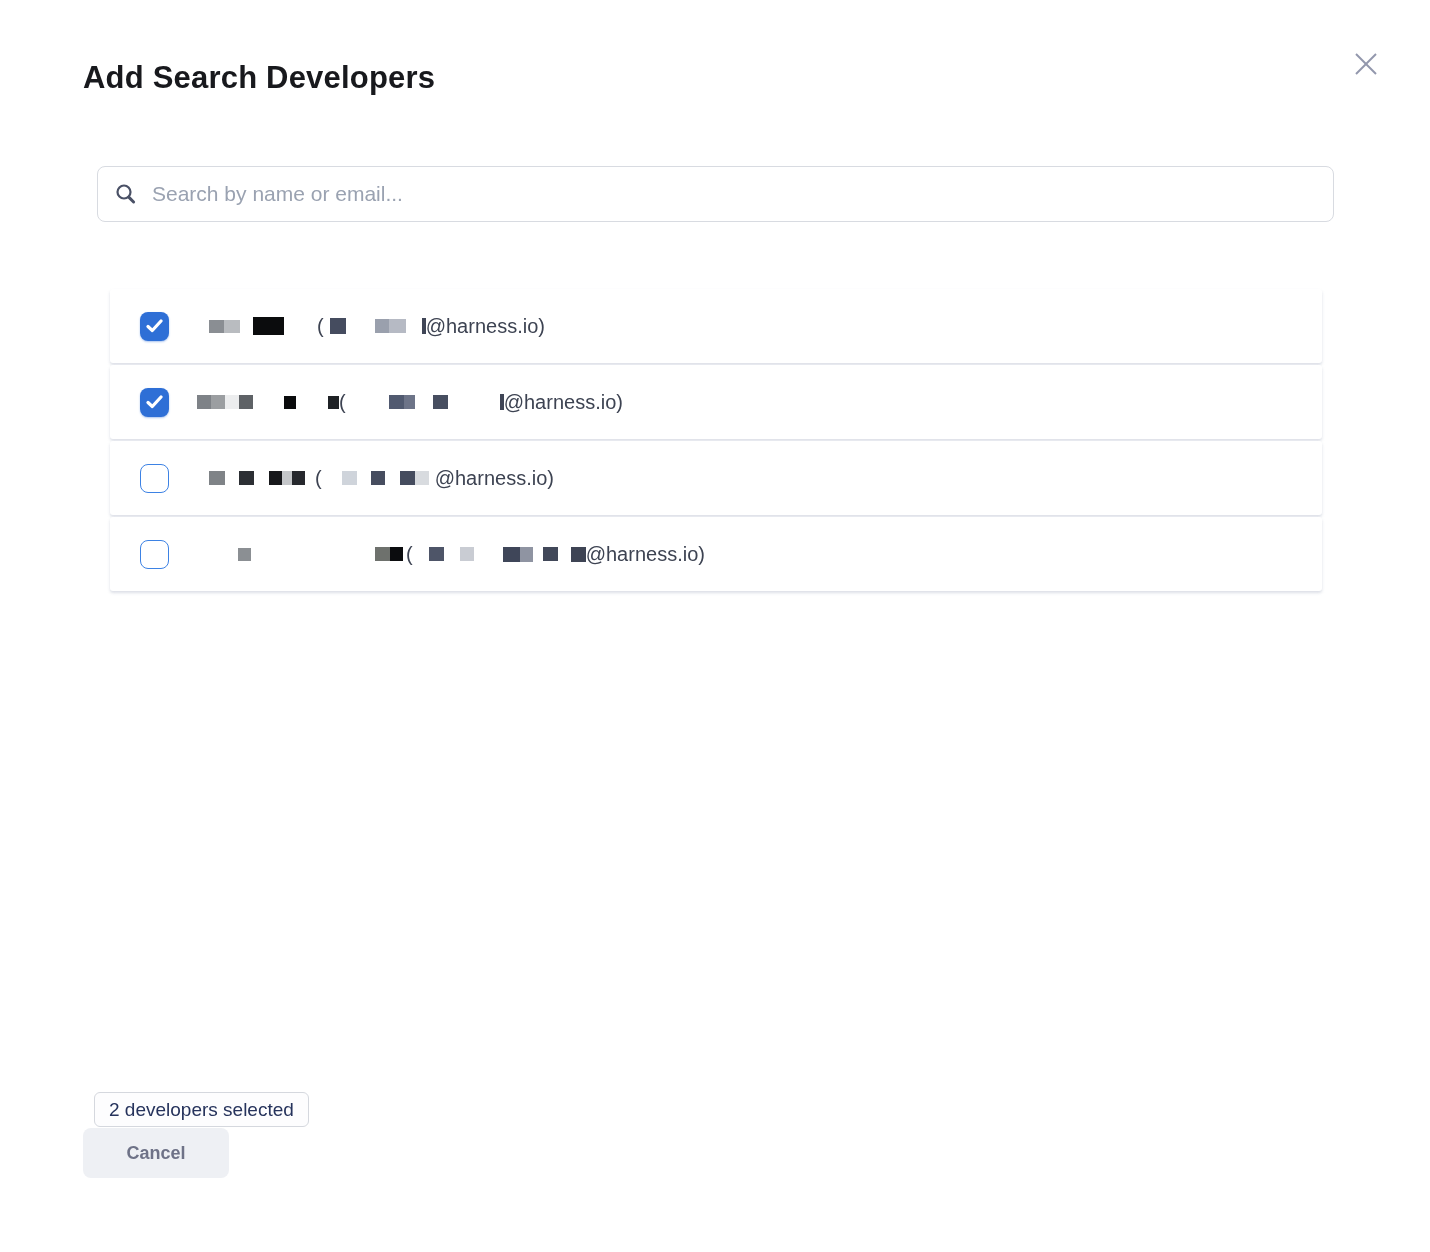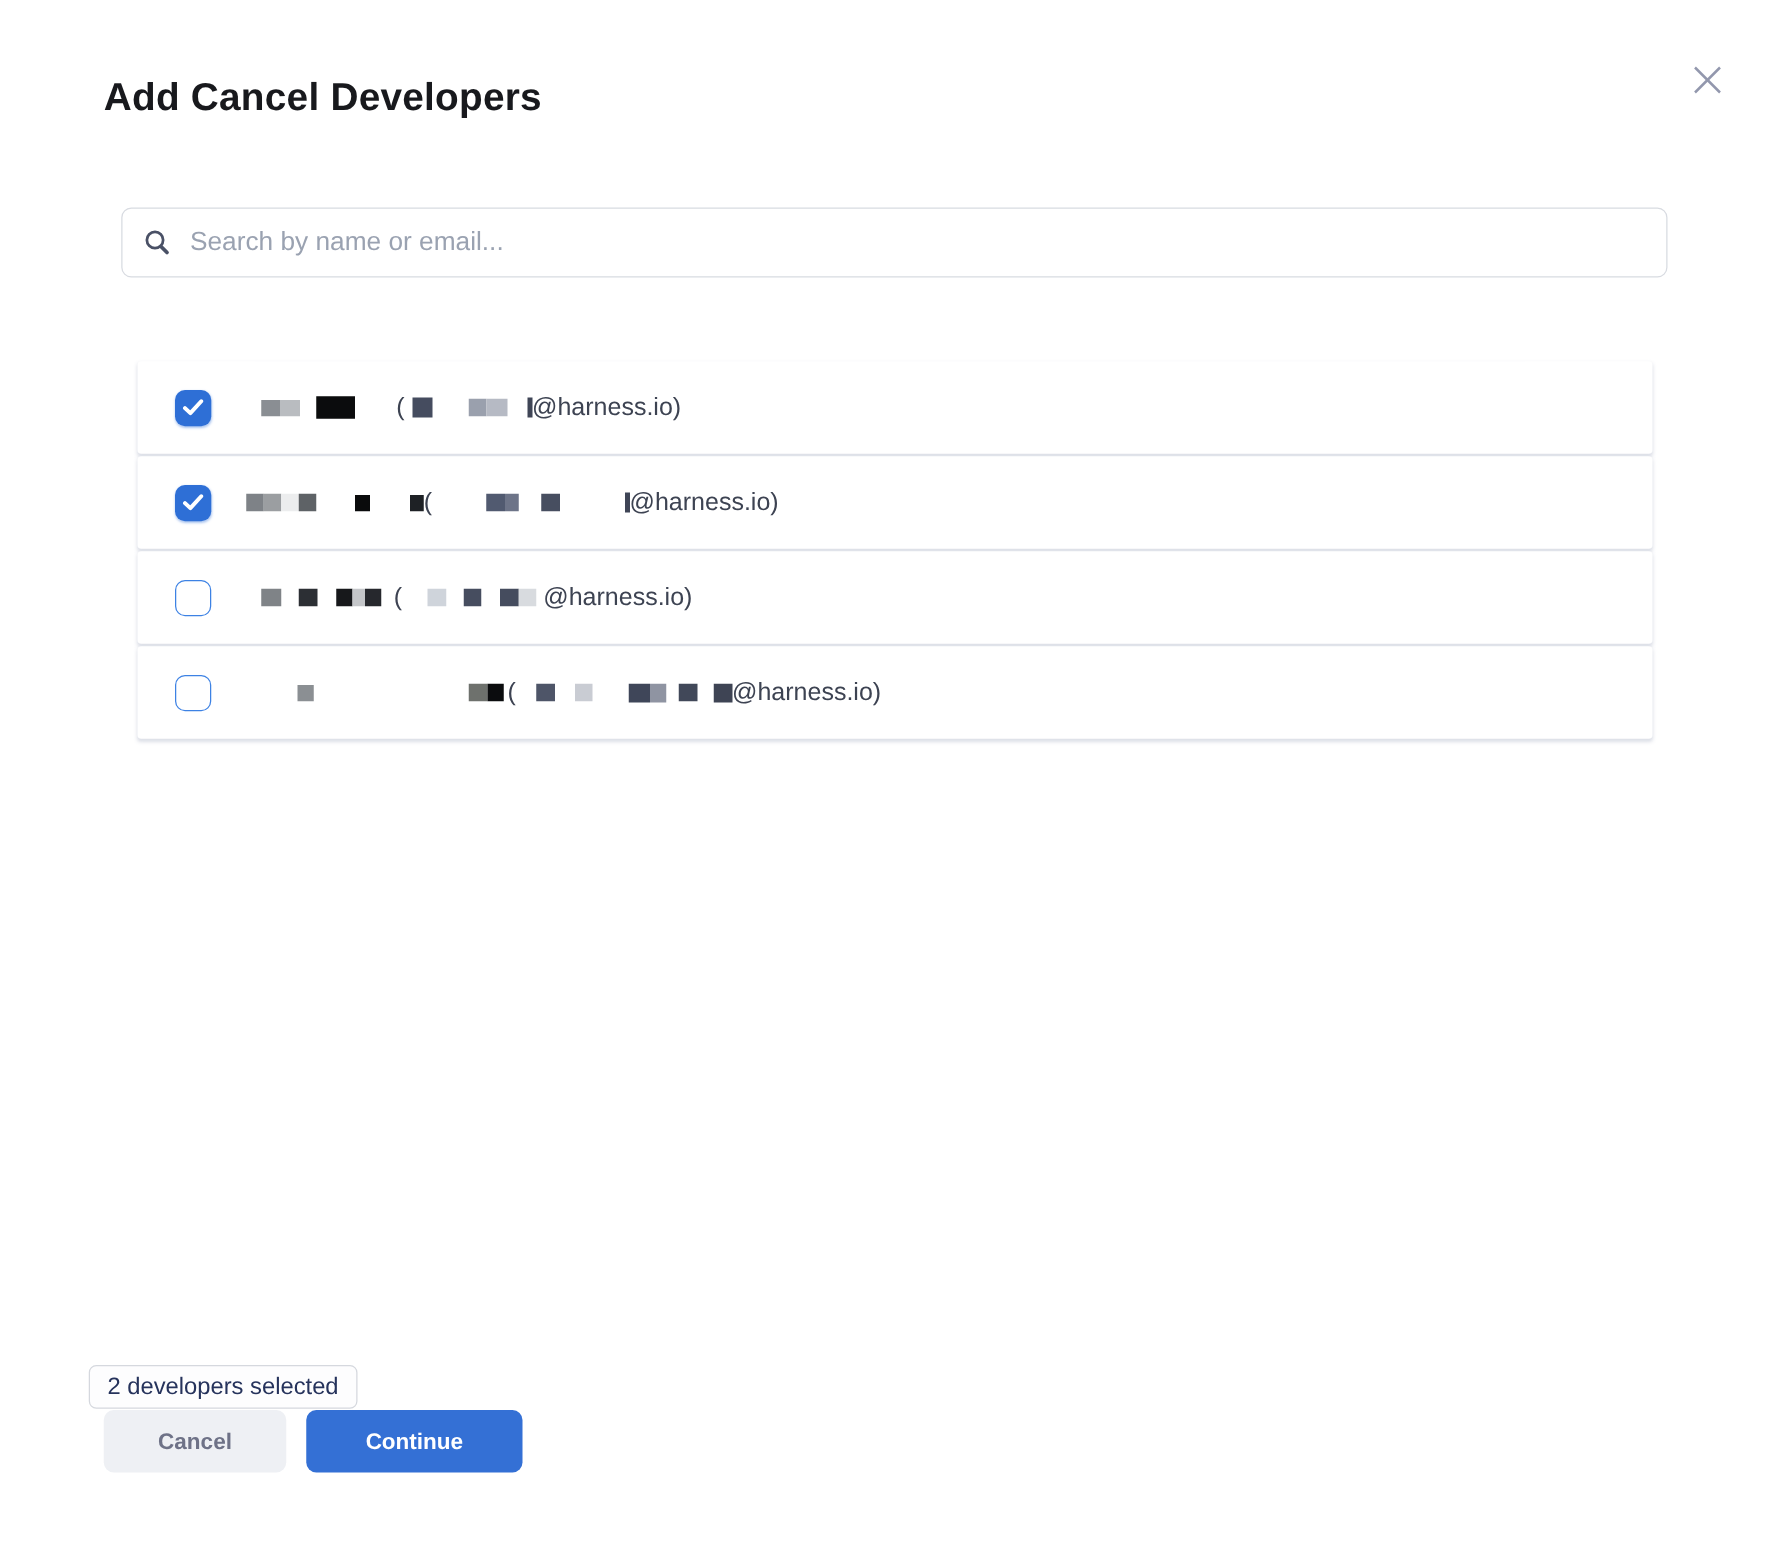--- a/index.html
+++ b/index.html
@@ -62,21 +62,21 @@
   .row-content {
     margin-left: 28px;
     display: flex; align-items: center; white-space: nowrap;
   }
   .row-content .gap { display: inline-block; height: 1px; }
   .row-content .blocks { display: inline-flex; }
   .row-content .seg { display: inline-block; }
   .row-content .txt { font-size: 20px; color: #3d4352; }
 
   .selected-badge {
-    position: absolute; left: 71px; top: 1092px;
+    position: absolute; left: 94px; top: 1092px;
     height: 35px; padding: 0 14px;
     display: inline-flex; align-items: center;
     background: #fdfdfe; border: 1px solid #d5d8de; border-radius: 6px;
     font-size: 19px; color: #26335c;
   }
 
   .btn {
     position: absolute; top: 1128px; height: 50px;
     border: none; border-radius: 8px; cursor: pointer;
     font-family: "Liberation Sans", sans-serif;
@@ -84,21 +84,21 @@
     display: inline-flex; align-items: center; justify-content: center;
   }
   .btn-cancel { left: 83px; width: 146px; background: #eef0f4; color: #6e7287; }
   .btn-continue { left: 245px; width: 173px; background: #3470d5; color: #ffffff; }
 </style>
 </head>
 <body>
 
 <div class="dialog">
 
-  <h1 class="dialog-title">Add Cancel Developers</h1>
+  <h1 class="dialog-title">Add Search Developers</h1>
 
   <button class="close-btn">
     <span style="display:flex;">
       <svg width="28" height="28" viewBox="0 0 28 28">
         <line x1="4" y1="4" x2="24" y2="24" stroke="#9297ad" stroke-width="2"></line>
         <line x1="24" y1="4" x2="4" y2="24" stroke="#9297ad" stroke-width="2"></line>
       </svg>
     </span>
   </button>
 
@@ -272,15 +272,14 @@
             <span class="seg" style="width: 15px; height: 15px; background: rgb(62, 68, 84);"></span>
           </span>
           <span class="txt">@harness.io)</span>
         </span>
   </div>
 </div>
 
   <div class="selected-badge">2 developers selected</div>
 
   <button class="btn btn-cancel">Cancel</button>
-  <button class="btn btn-continue">Continue</button>
 
 </div>
 
 </body></html>

